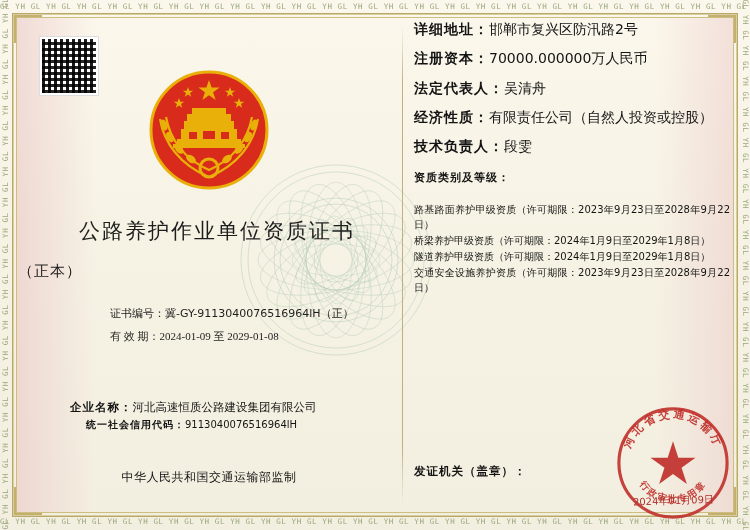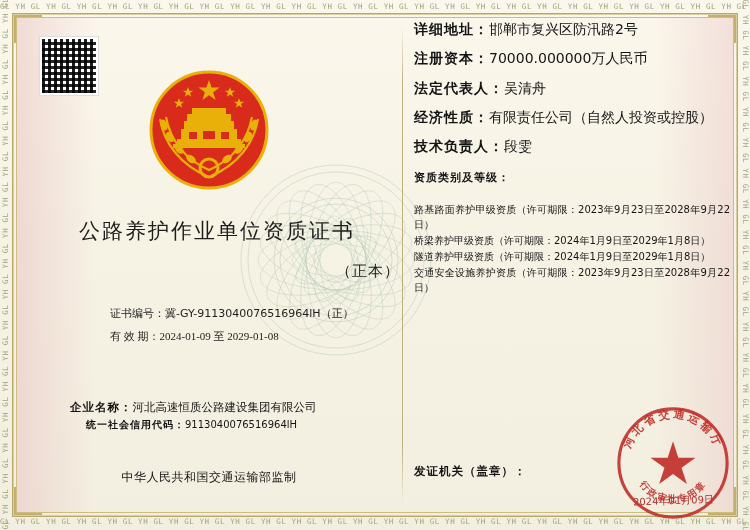--- a/index.html
+++ b/index.html
@@ -88,26 +88,25 @@
     position:absolute;left:16px;right:0;top:198px;
     text-align:center;
     font-family:"DejaVu Serif","Liberation Serif",serif;
     font-weight:normal;
     font-size:21px;
     letter-spacing:2px;
     color:#1d1d1d;
   }
   .cert-sub{
     position:absolute;left:0;right:0;top:243px;
-    text-align:right;
+    text-align:left;
     font-family:"DejaVu Serif","Liberation Serif",serif;
     font-size:15px;
     color:#1d1d1d;
     letter-spacing:1px;
-    padding-left:8px;
   }
   .meta-line{
     position:absolute;
     font-size:11px;
     color:#1d1d1d;
     font-family:"DejaVu Sans","Liberation Sans",sans-serif;
     white-space:nowrap;
   }
   .meta-no{left:92px;top:287px;}
   .meta-valid{left:92px;top:310px;font-family:Liberation Serif, serif;}

